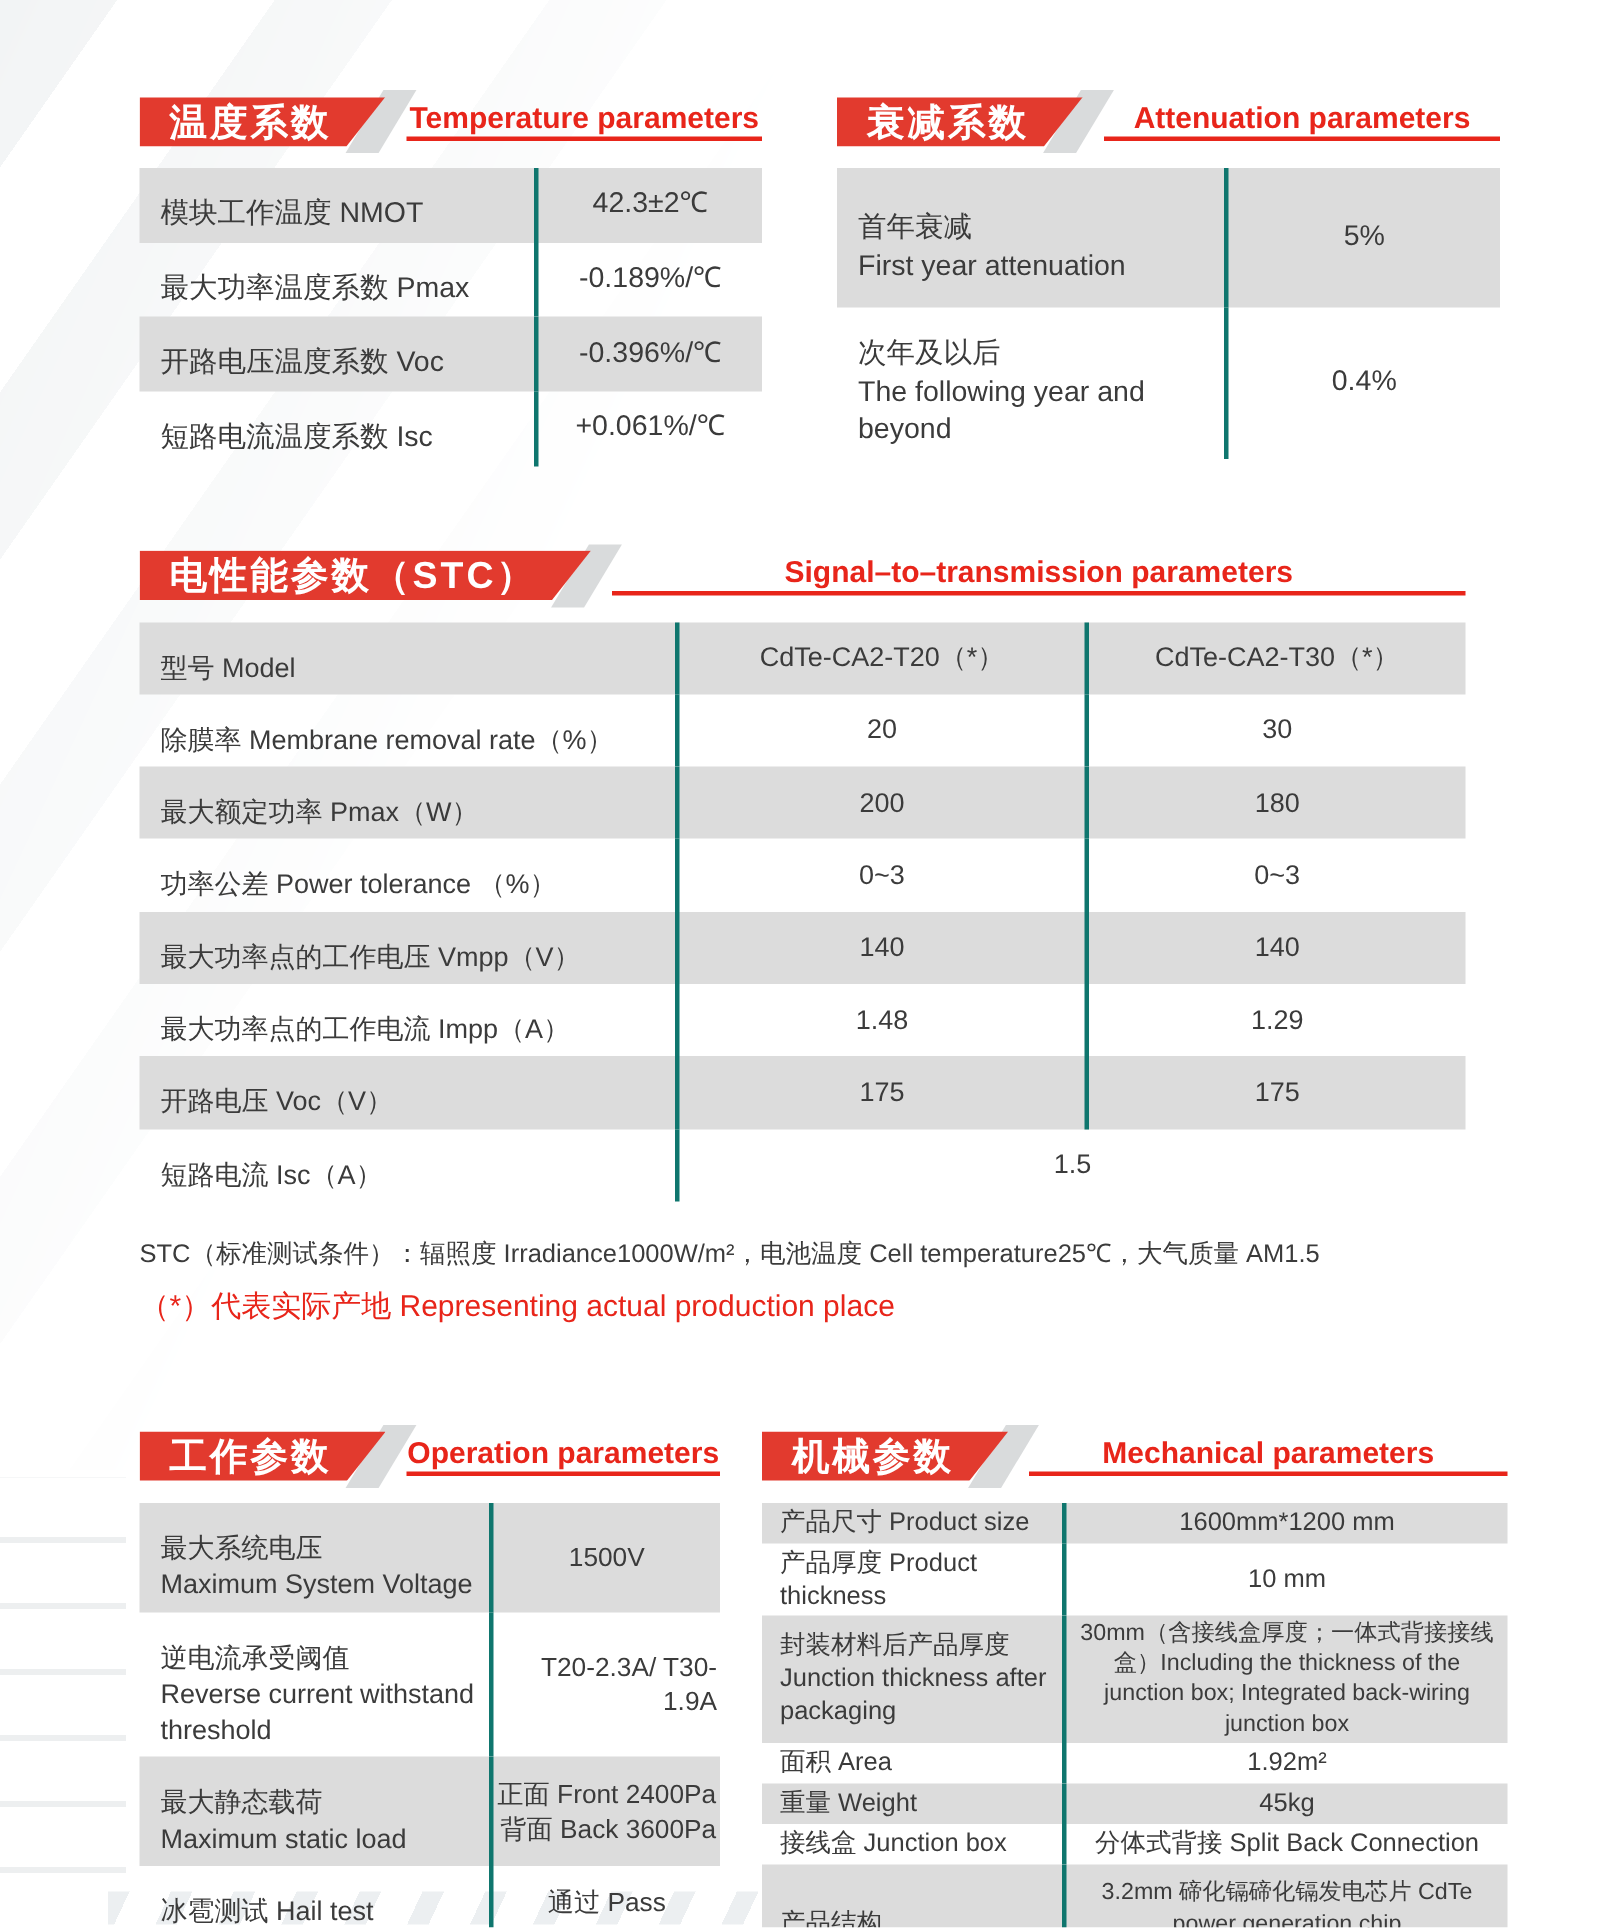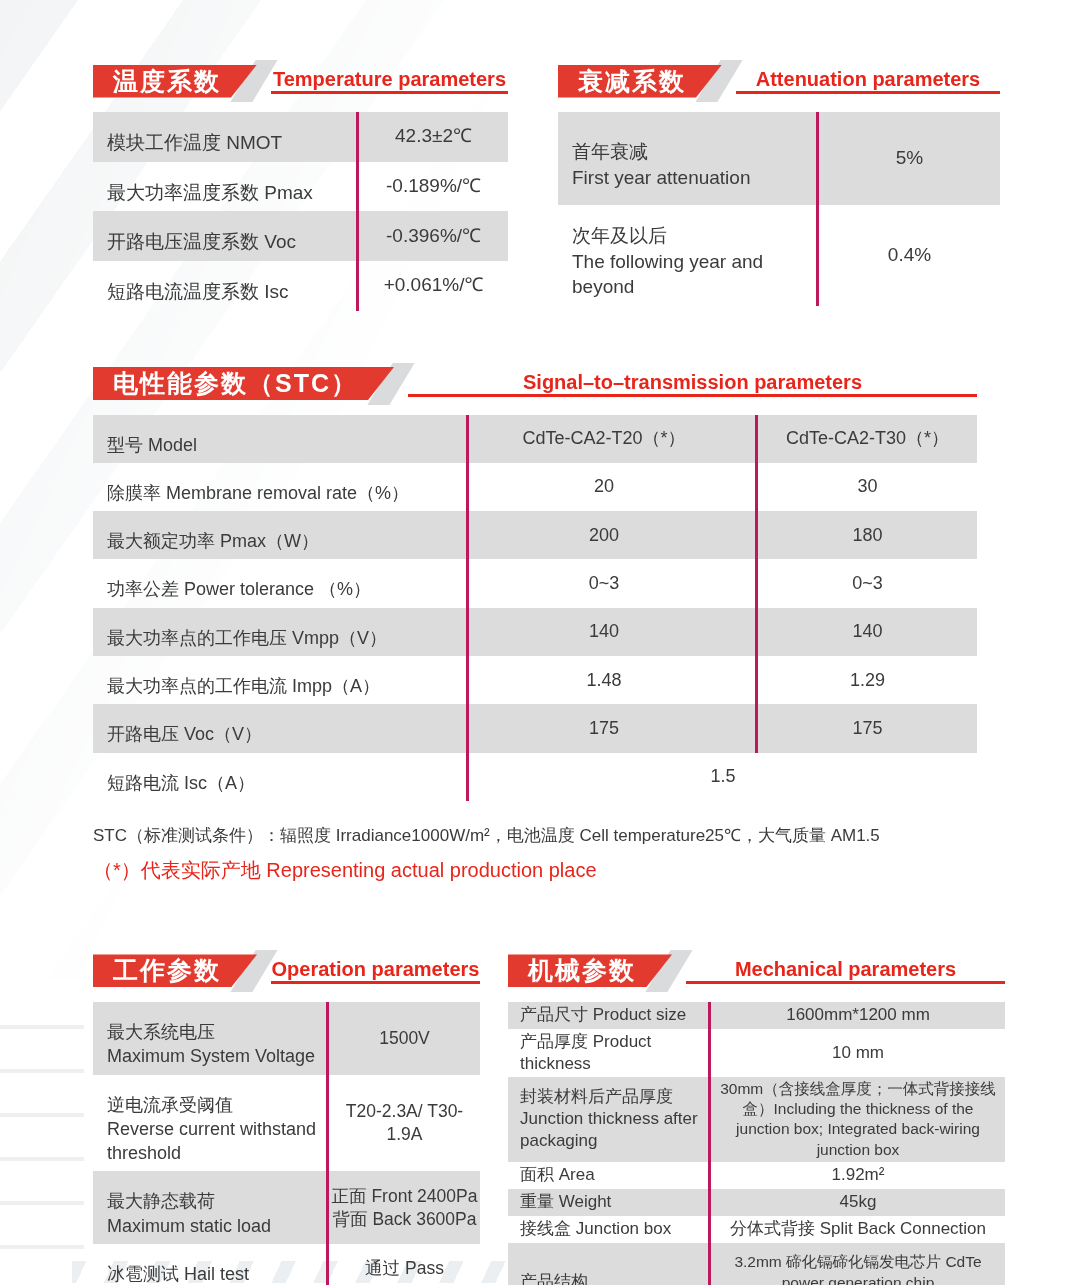--- a/index.html
+++ b/index.html
@@ -53,21 +53,21 @@
   
   .ptable{display:flex;flex-direction:column;}
   .t-row{display:flex;align-items:stretch;}
   .t-row:nth-child(odd){background:var(--row-gray);}
   .t-label{
     display:flex;align-items:center;padding:18px 8px 6px 14px;
     white-space:pre-line;line-height:1.35;
   }
   .t-val{
     flex:1;display:flex;align-items:center;justify-content:center;text-align:center;
-    border-left:3px solid #be185d;padding:4px 6px;white-space:pre-line;line-height:1.3;
+    border-left:3px solid #0f766e;padding:4px 6px;white-space:pre-line;line-height:1.3;
   }
   
   .row-top{display:flex;padding-left:93px;padding-top:60px;position:relative;}
   .col-temp{width:415px;}
   .col-att{width:442px;margin-left:50px;}
   .sec-stc{margin-left:93px;width:884px;margin-top:52px;position:relative;}
   .notes{margin-left:93px;margin-top:22px;position:relative;}
   .note1{font-size:17px;color:var(--ink);}
   .note2{font-size:20px;color:var(--red-text);margin-top:10px;}
   .row-bottom{display:flex;padding-left:93px;margin-top:66px;position:relative;}
@@ -77,29 +77,29 @@
   .tbl-temp{font-size:19px;}
   .tbl-temp .t-row{min-height:47px;}
   .tbl-temp .t-label{flex:0 0 263px;}
   
   .tbl-att{font-size:19px;}
   .tbl-att .t-row:nth-child(1){min-height:93px;}
   .tbl-att .t-row:nth-child(2){min-height:86px;}
   .tbl-att .t-label{flex:0 0 258px;}
   
   .tbl-stc{font-size:18px;}
-  .tbl-stc .t-row{min-height:40px;gap:16px;}
+  .tbl-stc .t-row{min-height:40px;}
   .tbl-stc .t-label{flex:0 0 357px;}
   .tbl-stc .t-v1{flex:0 0 273px;}
   .tbl-stc .t-v2{flex:1;}
   
   .tbl-op{font-size:18px;}
   .tbl-op .t-row{min-height:48px;}
   .tbl-op .t-label{flex:0 0 233px;}
-  .tbl-op .t-val{font-size:17.5px;padding:12px 2px;}
+  .tbl-op .t-val{font-size:17.5px;padding:12px 2px;text-align:right;}
   
   .tbl-mech{font-size:17px;}
   .tbl-mech .t-row{min-height:27px;}
   .tbl-mech .t-label{flex:0 0 200px;padding:2px 6px 2px 12px;line-height:1.3;}
   .tbl-mech .t-val{padding:2px 6px;}
   .tbl-mech .t-row:nth-child(3) .t-val,
   .tbl-mech .t-row:nth-child(7) .t-val,
   .tbl-mech .t-row:nth-child(8) .t-val{font-size:15.5px;line-height:1.3;}
   .tbl-mech .t-row:nth-child(7){min-height:100px;}
   .tbl-mech .t-row:nth-child(3){min-height:78px;}

